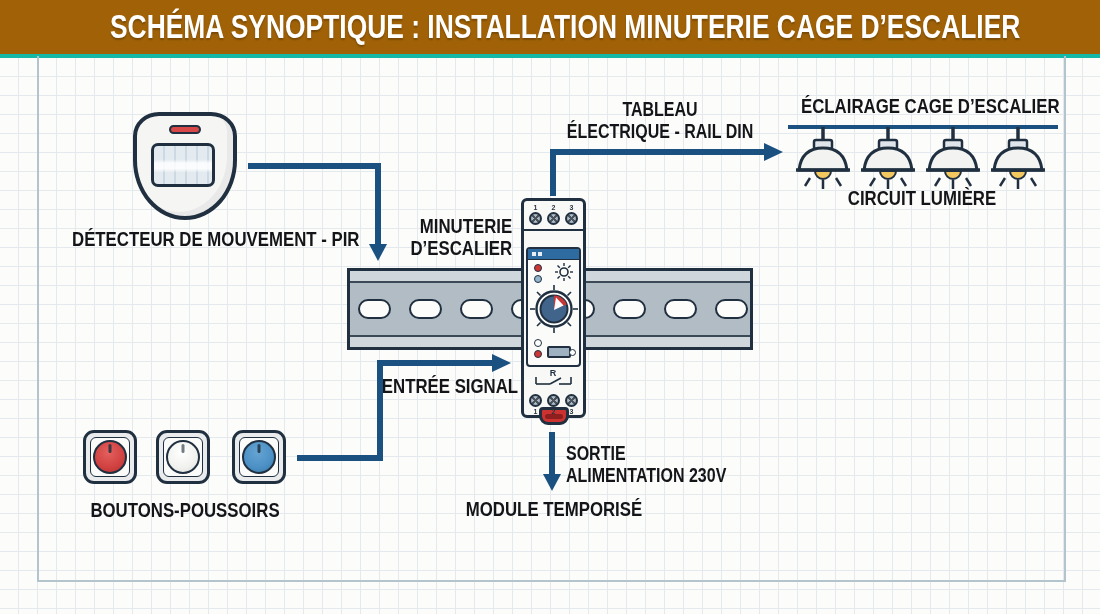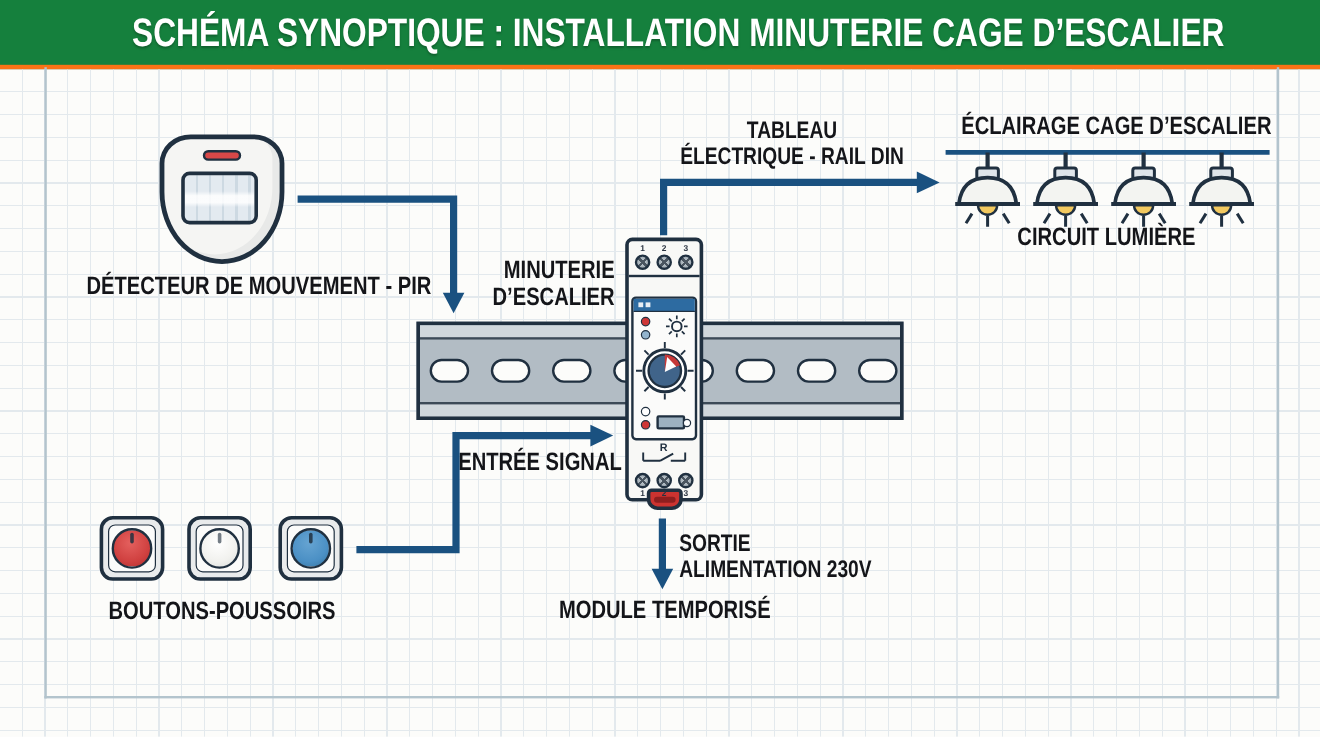--- a/index.html
+++ b/index.html
@@ -4,21 +4,21 @@
 <style>
   html,body{margin:0;padding:0;}
   #stage{
     position:relative;width:1100px;height:614px;overflow:hidden;
     background:#fdfdfc;font-family:"Liberation Sans",sans-serif;
     -webkit-font-smoothing:antialiased;
   }
   
   #titlebar{
     position:absolute;left:0;top:0;width:1100px;height:58px;
-    background:#15803d;border-bottom:4px solid #f97316;box-sizing:border-box;
+    background:#a16207;border-bottom:4px solid #14b8a6;box-sizing:border-box;
   }
   #titlebar .title{
     width:100%;text-align:center;color:#ffffff;font-weight:700;
     font-size:33px;line-height:54px;letter-spacing:0;
     transform:scaleX(.8);transform-origin:center top;white-space:nowrap;
     text-shadow:0 2px 2px rgba(0,0,0,.25);
   }
   
   #diagram{
     position:absolute;left:0;top:58px;width:1100px;height:556px;

